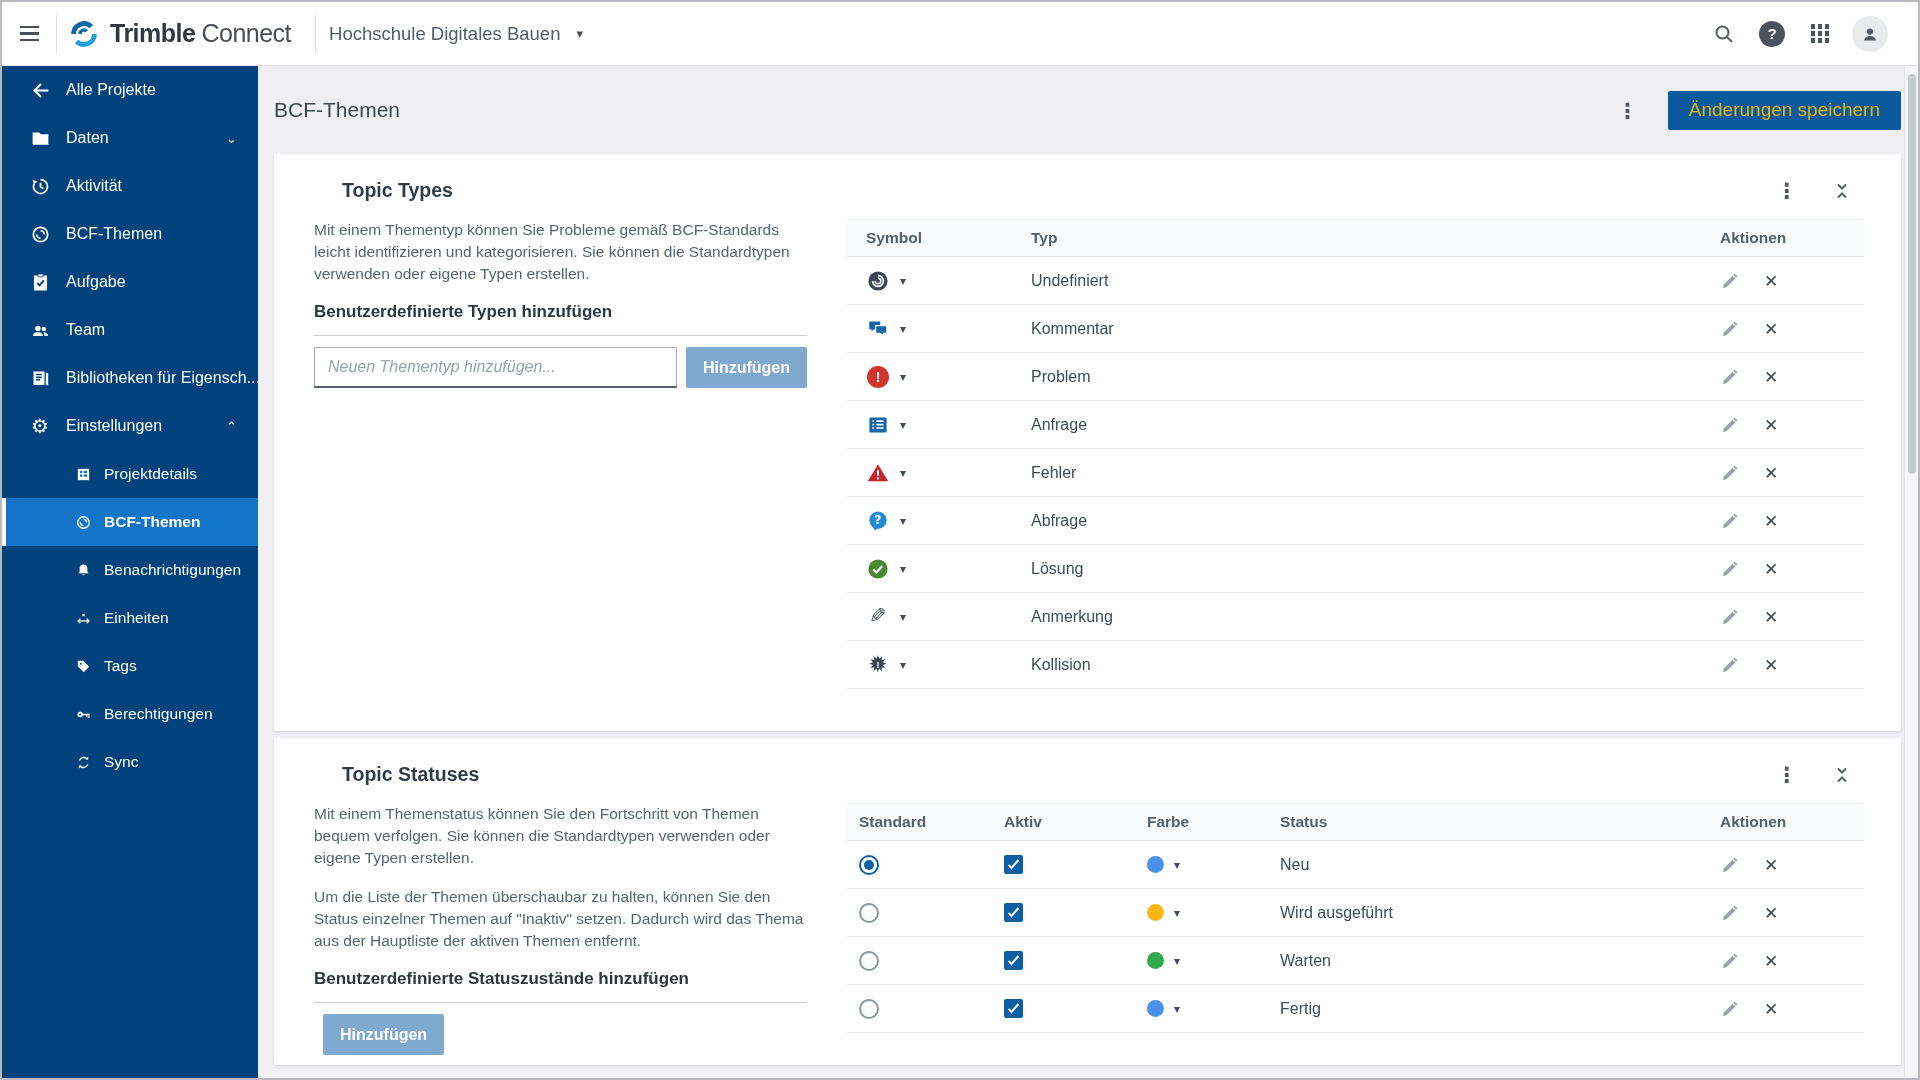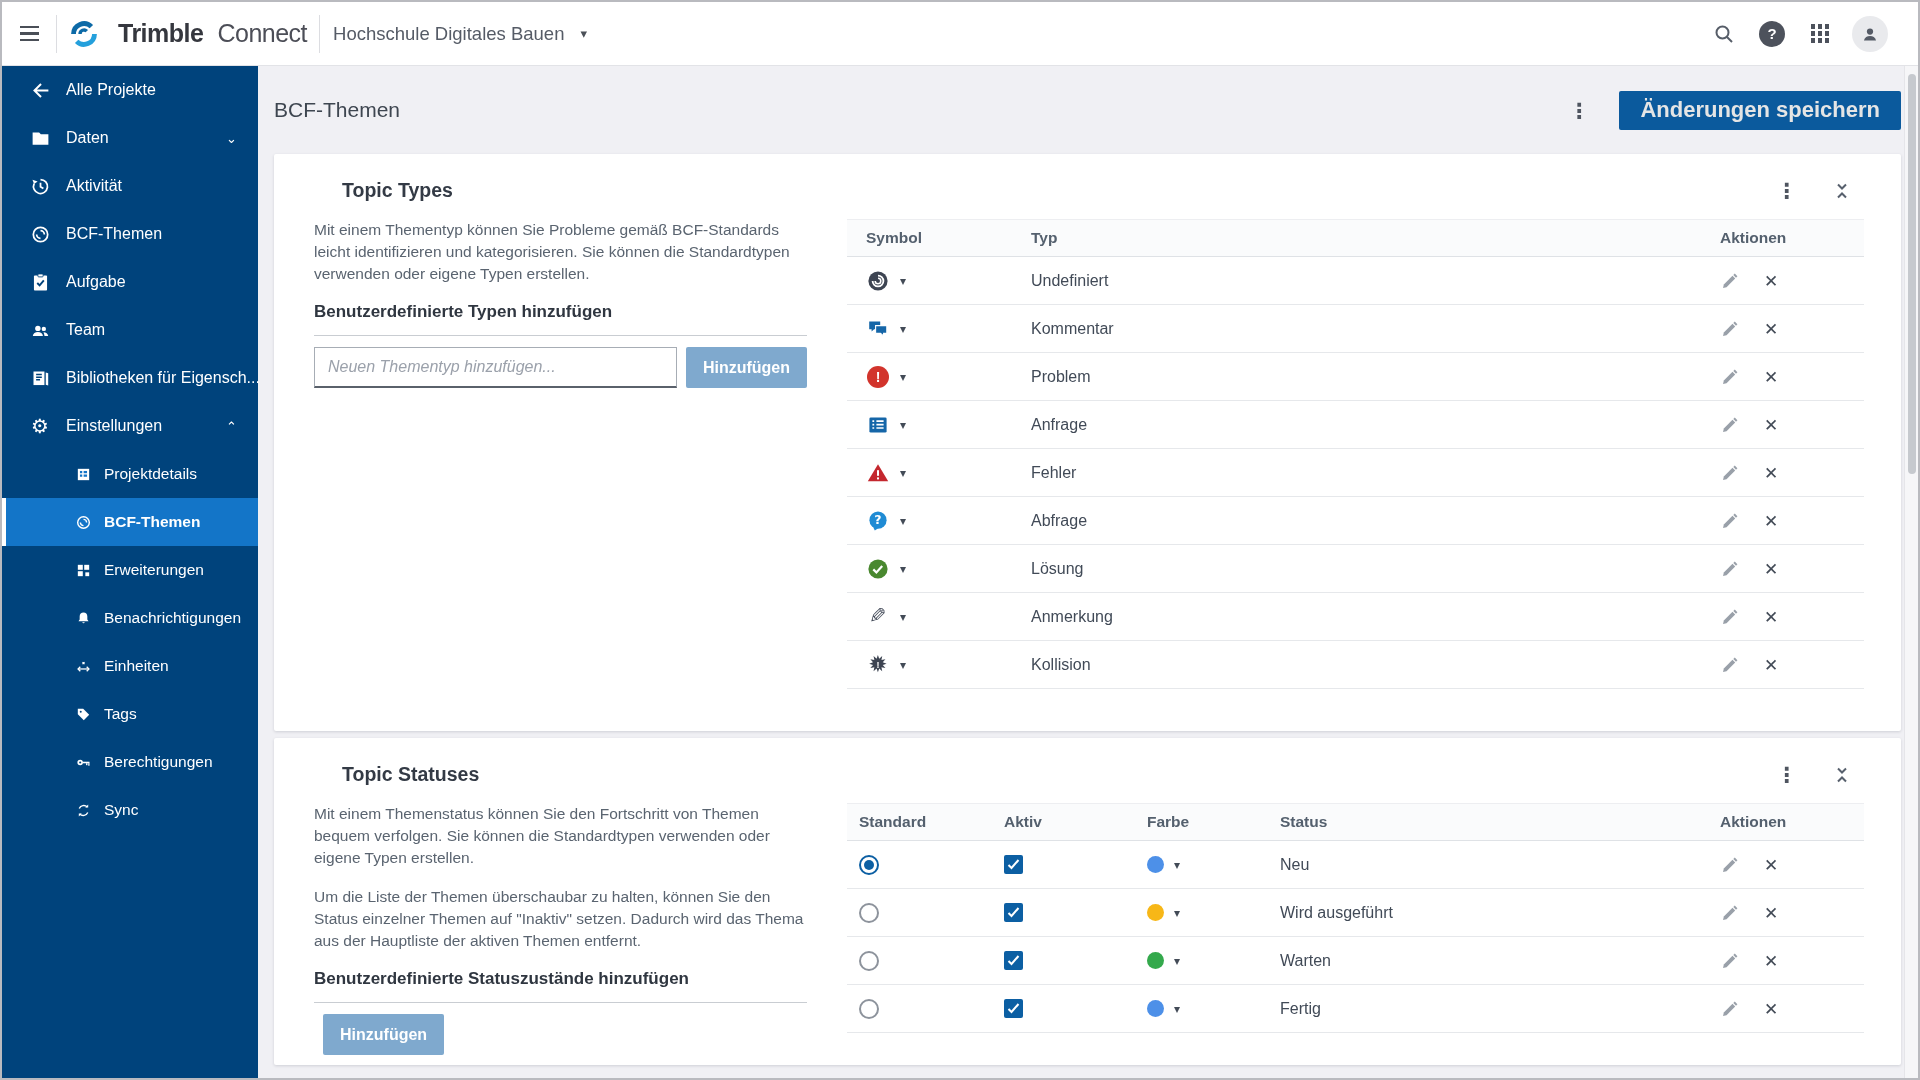--- a/index.html
+++ b/index.html
@@ -8,21 +8,21 @@
 
   .viewport { position:relative; width:1920px; height:1080px; border:2px solid #b9babf; background:#f0f0f4; overflow:hidden; }
 
   
   .topbar { position:absolute; top:0; left:0; right:0; height:64px; background:#fff;
             border-bottom:1px solid #e2e3e7; display:flex; align-items:center; z-index:5; }
   .hamburger { width:54px; height:64px; display:flex; flex-direction:column; justify-content:center;
                align-items:center; gap:4px; cursor:pointer; border:none; background:none; }
   .hamburger span { display:block; width:19px; height:2.5px; background:#4a4f57; }
   .tb-divider { width:1px; height:38px; background:#dcdde1; }
-  .brand { display:flex; align-items:center; margin-left:10px; margin-right:12px;gap:8px; }
+  .brand { display:flex; align-items:center; margin-left:10px; margin-right:24px; }
   .brand svg { width:34px; height:34px; margin-right:9px; }
   .brand-bold { font-size:25px; font-weight:700; color:#35373e; letter-spacing:-0.5px; }
   .brand-light { font-size:25px; font-weight:300; color:#4c4e57; margin-left:6px; letter-spacing:-0.5px; }
   .project-sel { display:flex; align-items:center; margin-left:13px; cursor:pointer; }
   .project-name { font-size:18.5px; color:#555b66; }
   .sel-caret { font-size:13px; color:#4b5058; margin-left:16px; }
   .tb-right { margin-left:auto; display:flex; align-items:center; gap:16px; padding-right:30px; }
   .tb-icon { width:32px; height:32px; display:flex; align-items:center; justify-content:center; cursor:pointer; }
   .help-circle { width:26px; height:26px; border-radius:50%; background:#4d525c; color:#fff;
                  font-size:15px; font-weight:700; display:flex; align-items:center; justify-content:center; }
@@ -45,22 +45,22 @@
   .nav-item.selected::before { content:""; position:absolute; left:0; top:0; bottom:0; width:4px; background:#fff; }
   .nav-chev { position:absolute; right:21px; font-size:13px; color:#fff; }
   .gear-glyph { font-size:20px; line-height:1; color:#fff; }
 
   
   .main { position:absolute; top:64px; left:256px; right:14px; bottom:0; padding:0 3px 0 16px; overflow:hidden; }
   .page-head { height:88px; display:flex; align-items:center; }
   .page-title { font-size:21px; color:#3e4650; font-weight:400; }
   .ph-right { margin-left:auto; display:flex; align-items:center; gap:26px; }
   .kebab { font-size:21px; color:#4f5560; font-weight:700; cursor:pointer; line-height:1; padding:4px; }
-  .btn-primary { height:39px; padding:0 21px; background:#0b5a9d; color:#e5e5e5; border:none; border-radius:2px;
-                 font-size:22px; font-weight:700; font-family:inherit; cursor:pointer; }
+  .btn-primary { height:39px; padding:0 21px; background:#0b5a9d; color:#eab308; border:none; border-radius:2px;
+                 font-size:19px; font-weight:400; font-family:inherit; cursor:pointer; }
 
   .card { background:#fff; border-radius:2px; box-shadow:0 1px 3px rgba(40,45,60,.16); overflow:hidden; }
   .card-types { height:577px; margin-bottom:7px; }
   .card-statuses { height:327px; }
   .card-head { display:flex; align-items:center; padding:22px 50px 0 40px; }
   .card-title { font-size:19.5px; font-weight:600; color:#333a45;margin-left:28px; }
   .ch-icons { margin-left:auto; display:flex; align-items:center; gap:32px; }
   .collapse-ic { cursor:pointer; display:flex; }
   .card-body { display:flex; padding:14px 37px 0 40px; }
   .left-col { width:493px; flex:none; }
@@ -265,31 +265,20 @@
           <svg viewBox="0 0 24 24" fill="none" stroke="#fff" stroke-width="2">
             <circle cx="12" cy="12" r="8.2"></circle>
             <path d="M12 7.6a4.4 4.4 0 0 1 4.4 4.4M12 16.4A4.4 4.4 0 0 1 7.6 12"></path>
           </svg>
         </span>
         <span class="nav-label">BCF-Themen</span>
       </div>
       <div class="nav-item sub">
         <span class="nav-icon">
           <svg viewBox="0 0 24 24" fill="#fff">
-            <rect x="4" y="4" width="7" height="7"></rect>
-            <rect x="13" y="4" width="7" height="7"></rect>
-            <rect x="4" y="13" width="7" height="7"></rect>
-            <rect x="14.6" y="14.6" width="5.4" height="5.4"></rect>
-          </svg>
-        </span>
-        <span class="nav-label">Erweiterungen</span>
-      </div>
-      <div class="nav-item sub">
-        <span class="nav-icon">
-          <svg viewBox="0 0 24 24" fill="#fff">
             <path d="M12 3.4c3.3 0 5.4 2.3 5.4 5.6v4.3l1.7 2.7H4.9l1.7-2.7V9c0-3.3 2.1-5.6 5.4-5.6z"></path>
             <path d="M10.2 17.4a1.9 1.9 0 0 0 3.6 0z"></path>
           </svg>
         </span>
         <span class="nav-label">Benachrichtigungen</span>
       </div>
       <div class="nav-item sub">
         <span class="nav-icon">
           <svg viewBox="0 0 24 24" fill="none" stroke="#fff" stroke-width="1.8">
             <path d="M4.5 15.5h15"></path>

